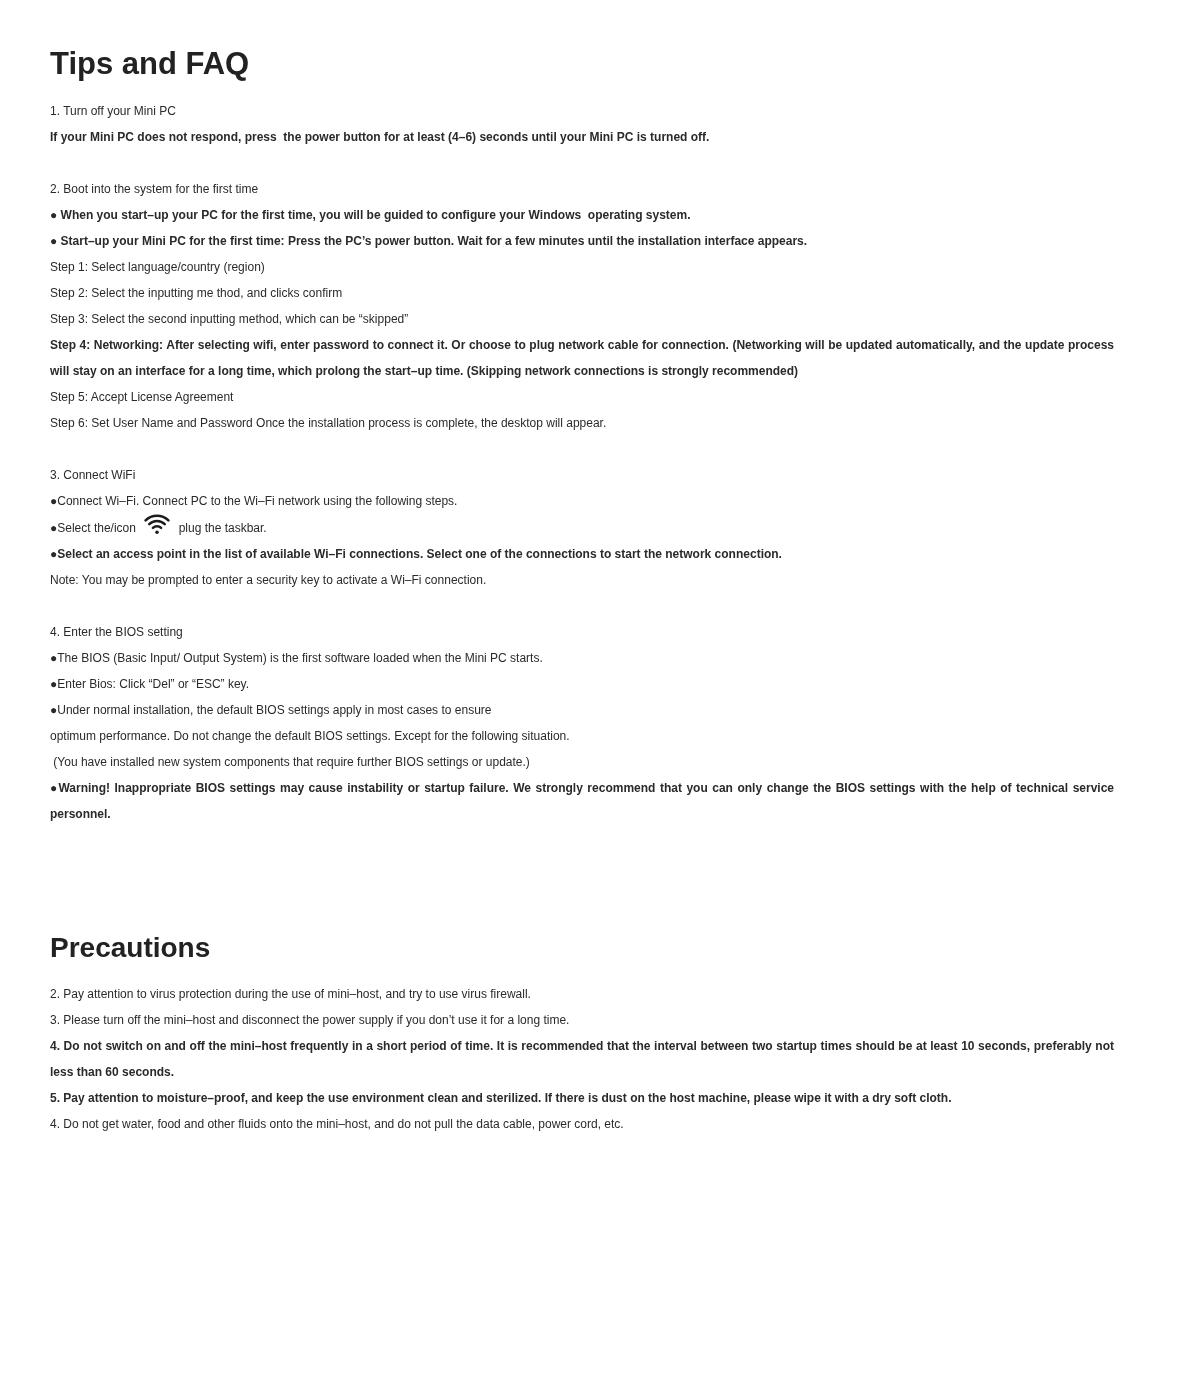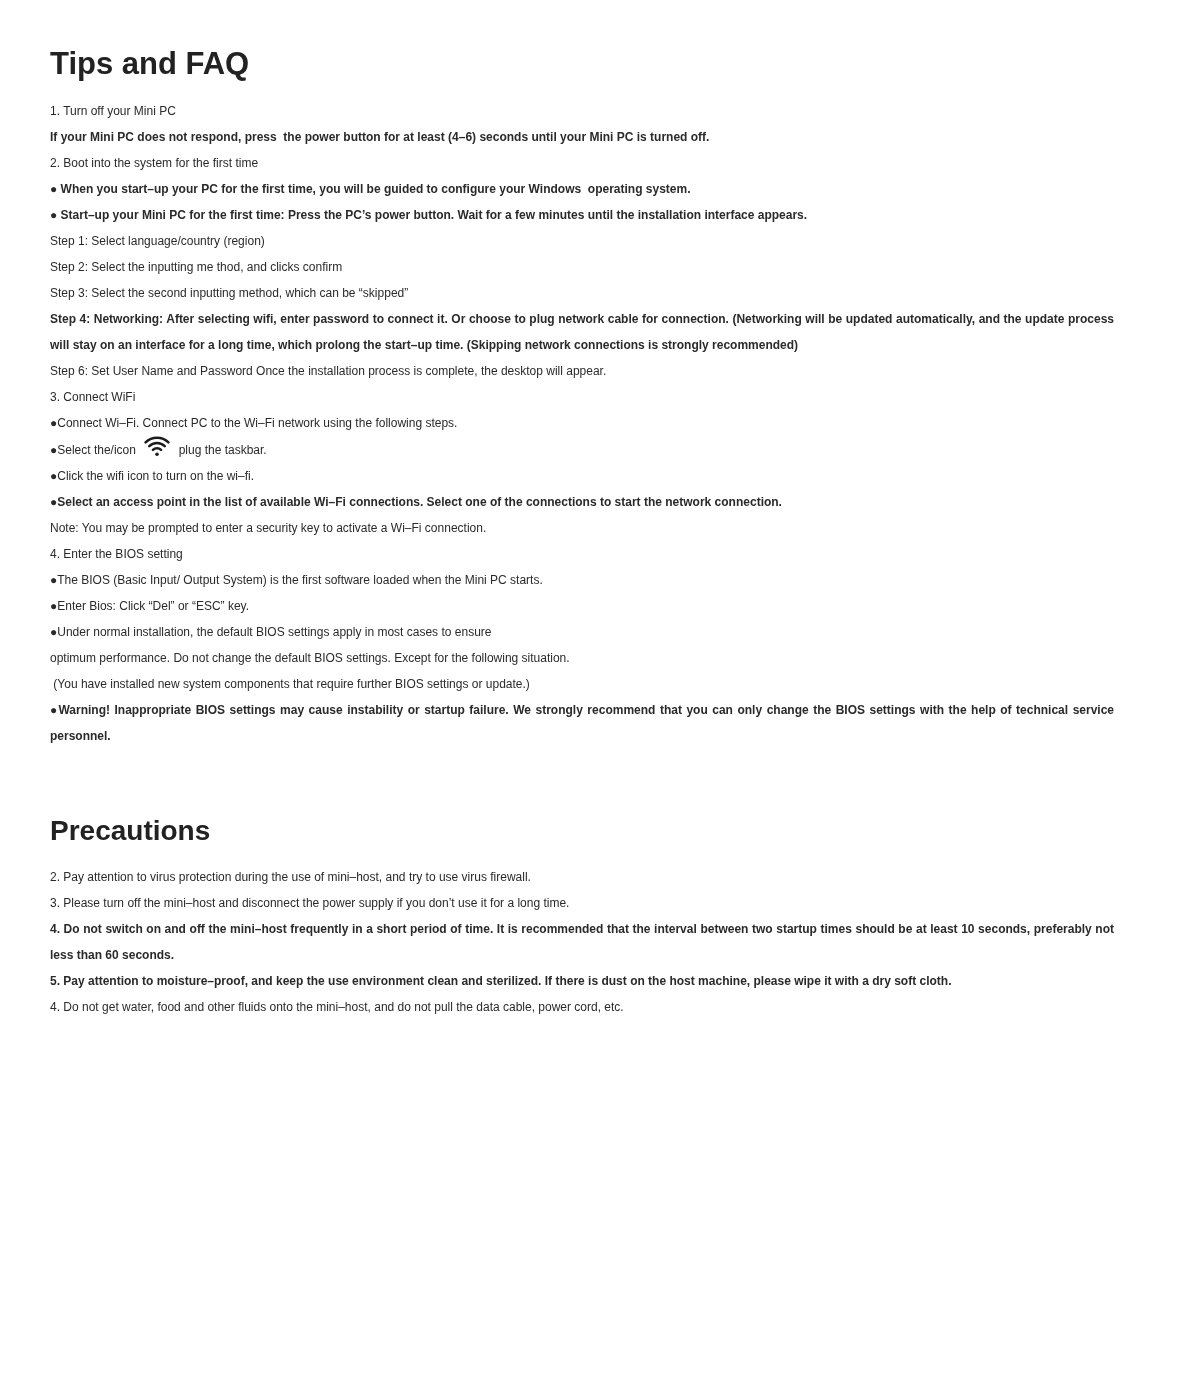--- a/index.html
+++ b/index.html
@@ -25,22 +25,22 @@
     color: #222222;
   }
   h2.doc-title2 {
     font-size: 28px;
     line-height: 34px;
     font-weight: 700;
     margin: 0 0 16px 0;
     color: #222222;
   }
   section { margin: 0; }
-  .sect { }
-  .sect-precautions { margin-top: 65px; }
+  .sect { margin-top: 26px; }
+  .sect-precautions { margin-top: 104px; }
   p {
     margin: 0;
     font-size: 12px;
     line-height: 26px;
     white-space: pre-wrap;
     color: #2a2a2a;
   }
   p.just { text-align: justify; font-weight: bold; }
   .wifi-glyph {
     display: inline-block;
@@ -61,35 +61,35 @@
   </section>
 
   <section class="sect">
     <p>2. Boot into the system for the first time</p>
     <p class="just">● When you start–up your PC for the first time, you will be guided to configure your Windows  operating system.</p>
     <p class="just">● Start–up your Mini PC for the first time: Press the PC’s power button. Wait for a few minutes until the installation interface appears.</p>
     <p>Step 1: Select language/country (region)</p>
     <p>Step 2: Select the inputting me thod, and clicks confirm</p>
     <p>Step 3: Select the second inputting method, which can be “skipped”</p>
     <p class="just">Step 4: Networking: After selecting wifi, enter password to connect it. Or choose to plug network cable for connection. (Networking will be updated automatically, and the update process will stay on an interface for a long time, which prolong the start–up time. (Skipping network connections is strongly recommended)</p>
+    <p>Step 5: Accept License Agreement</p>
     <p>Step 6: Set User Name and Password Once the installation process is complete, the desktop will appear.</p>
   </section>
 
   <section class="sect">
     <p>3. Connect WiFi</p>
     <p>●Connect Wi–Fi. Connect PC to the Wi–Fi network using the following steps.</p>
     <p><span>●Select the/icon </span><svg class="wifi-glyph" width="30" height="21" viewBox="0 0 28 20" aria-hidden="true">
           <g fill="none" stroke="#1c1c1c" stroke-width="2.4" stroke-linecap="round">
             <path d="M10.1 13.2 a 5.6 5.6 0 0 1 7.8 0"></path>
             <path d="M6.6 9.6 a 10.6 10.6 0 0 1 14.8 0"></path>
             <path d="M3.1 6.0 a 15.6 15.6 0 0 1 21.8 0"></path>
           </g>
           <circle cx="14" cy="17.4" r="1.7" fill="#1c1c1c"></circle>
         </svg><span> plug the taskbar.</span></p>
-    <p>●Click the wifi icon to turn on the wi–fi.</p>
     <p class="just">●Select an access point in the list of available Wi–Fi connections. Select one of the connections to start the network connection.</p>
     <p>Note: You may be prompted to enter a security key to activate a Wi–Fi connection.</p>
   </section>
 
   <section class="sect">
     <p>4. Enter the BIOS setting</p>
     <p>●The BIOS (Basic Input/ Output System) is the first software loaded when the Mini PC starts.</p>
     <p>●Enter Bios: Click “Del” or “ESC” key.</p>
     <p>●Under normal installation, the default BIOS settings apply in most cases to ensure</p>
     <p>optimum performance. Do not change the default BIOS settings. Except for the following situation.</p>

